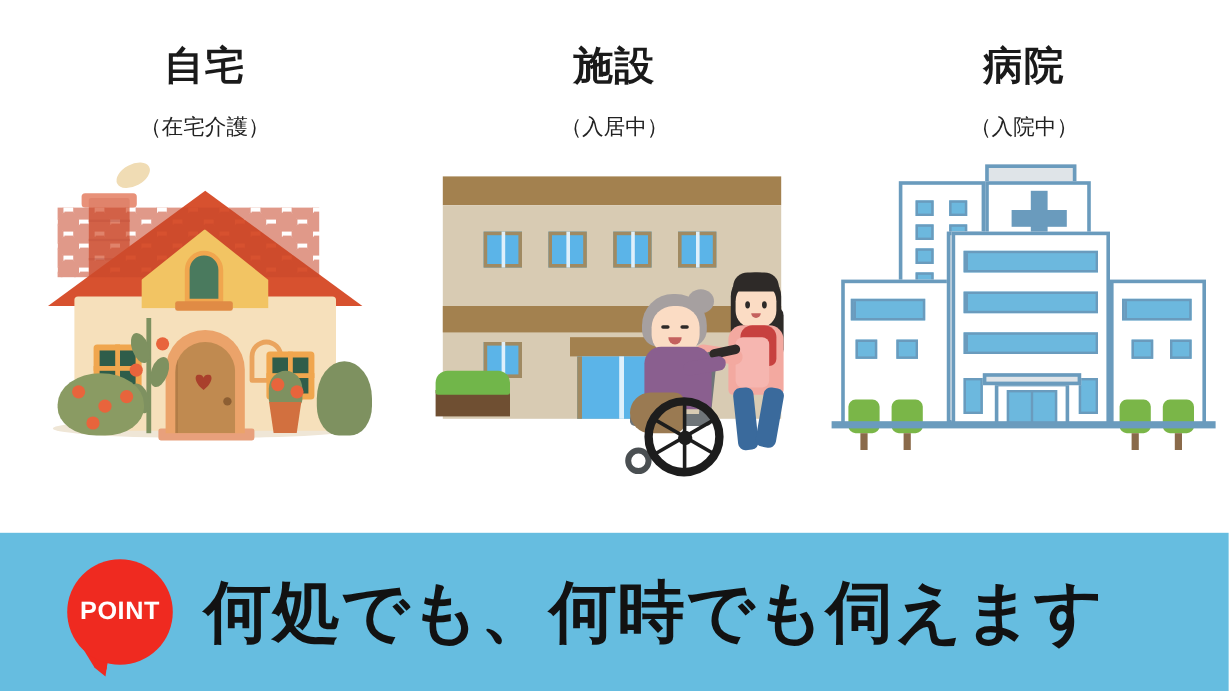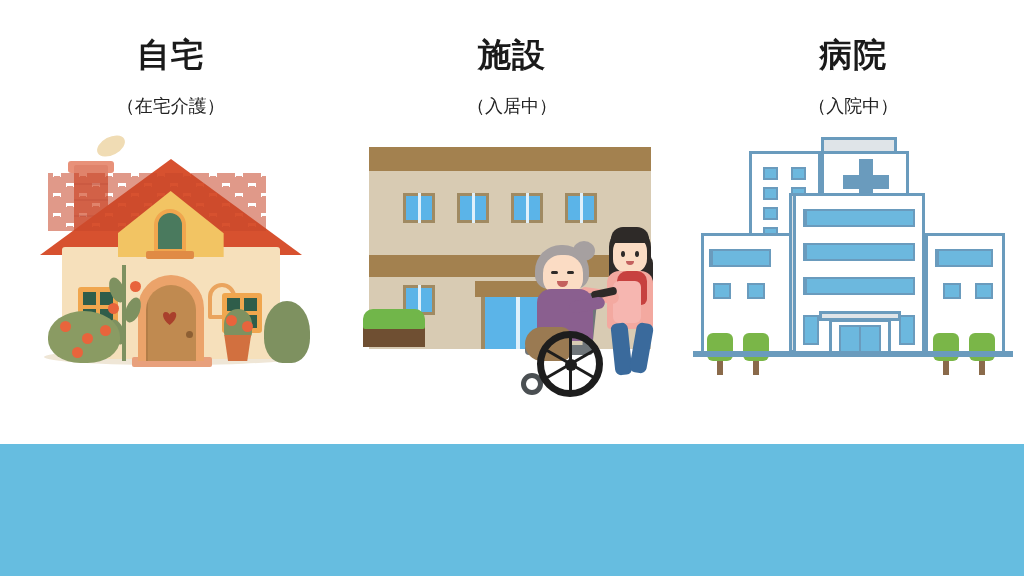--- a/index.html
+++ b/index.html
@@ -684,13 +684,19 @@
             </div>
           <div class="hp hp-ground"></div>
         </div>
       </div>
     </div>
 
   </div>
 </div>
 
 <div class="banner">
+  <div class="point-badge">
+    <div class="point-tail"></div>
+    <div class="point-bubble"></div>
+    <div class="point-text">POINT</div>
+  </div>
+  <div class="banner-text">何処でも、何時でも伺えます</div>
 </div>
 
 </body></html>

